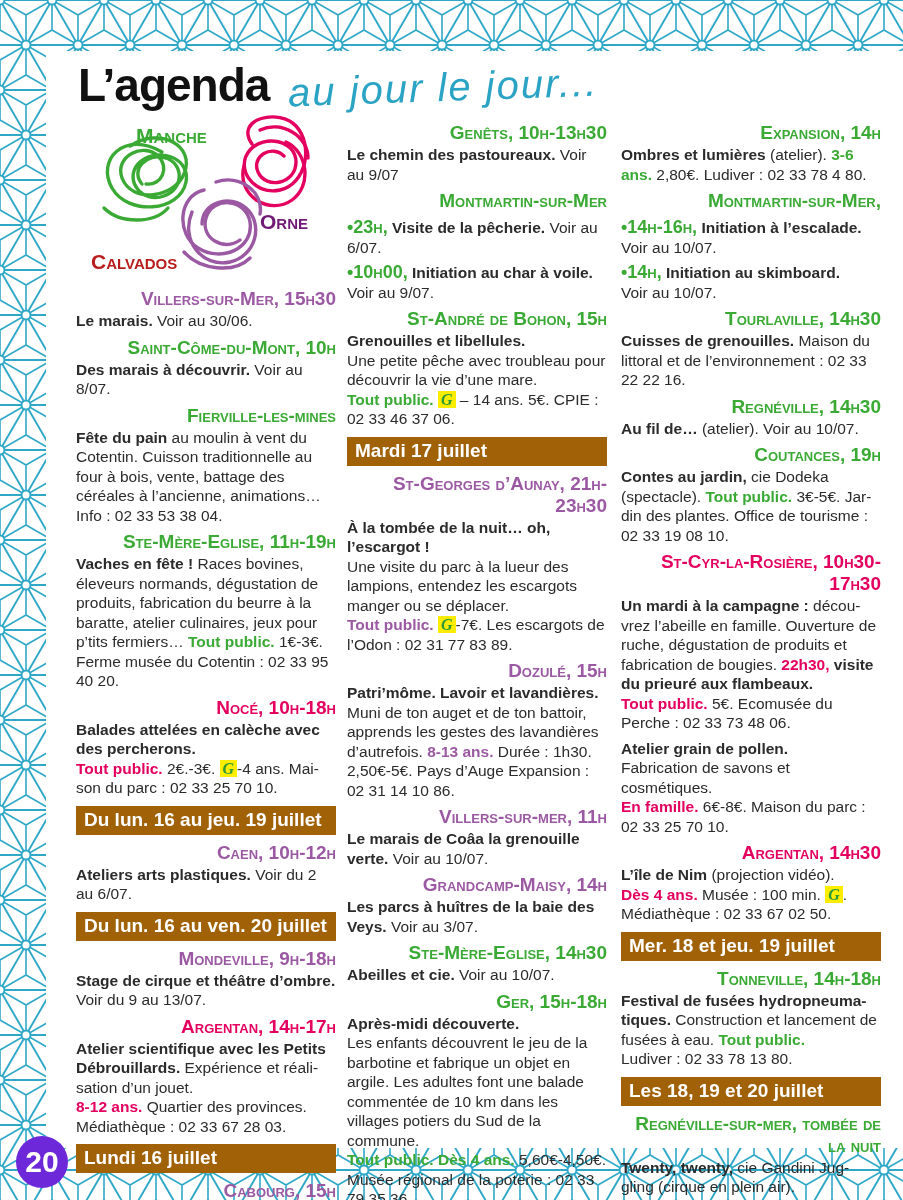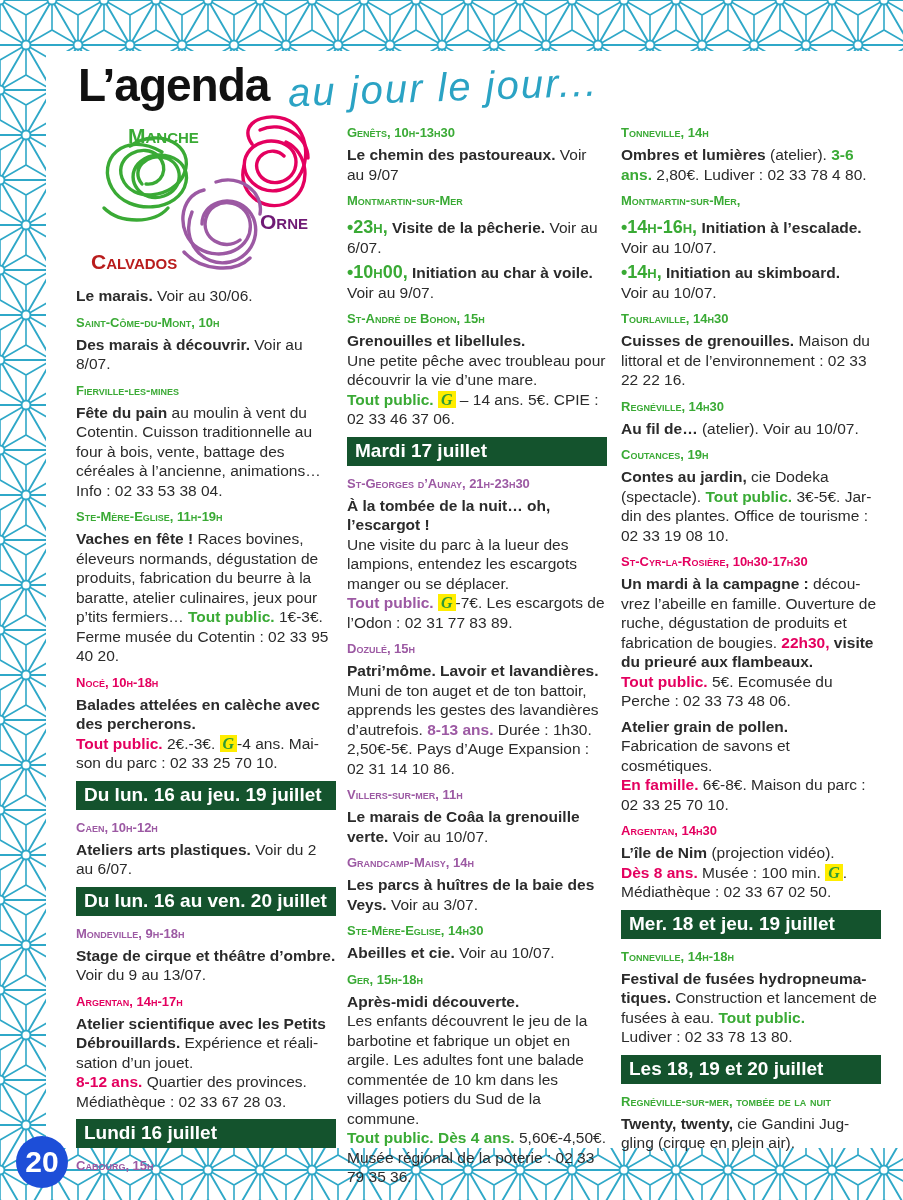--- a/index.html
+++ b/index.html
@@ -10,47 +10,47 @@
   
   #border-svg{position:absolute;left:0;top:0;width:903px;height:1200px;pointer-events:none;}
   
   .page-header{position:absolute;left:78px;top:58px;width:800px;}
   .title-main{font-size:46px;font-weight:bold;color:#111;letter-spacing:-1px;}
   .title-script{font-size:40px;font-style:italic;color:#2ba3c4;margin-left:14px;
     letter-spacing:2px;display:inline-block;transform:rotate(-2deg);}
   
   .map-block{position:absolute;left:84px;top:112px;width:250px;height:180px;}
   .map-label{position:absolute;font-weight:bold;font-variant:small-caps;font-size:21px;}
-  .lbl-manche{left:44px;top:12px;color:#3aaa35;}
+  .lbl-manche{left:52px;top:12px;color:#3aaa35;}
   .lbl-orne{left:176px;top:98px;color:#701a75;}
   .lbl-calvados{left:7px;top:138px;color:#b91c1c;}
   
   .col{position:absolute;width:260px;}
   #col1{left:76px;top:286px;}
   #col2{left:347px;top:120px;}
   #col3{left:621px;top:120px;}
   .event{margin:0 0 6px 0;}
-  .city{font-variant:small-caps;font-weight:bold;font-size:13px;line-height:22px;margin:2px 0 1px 0;}
+  .city{font-variant:small-caps;font-weight:bold;font-size:19px;line-height:22px;margin:2px 0 1px 0;text-align:right;}
   .green{color:#3aaa35;}
   .purple{color:#9c59a3;}
   .pink{color:#e4005f;}
   .body{margin:0 0 2px 0;font-size:15.5px;line-height:19.5px;color:#2b2b2b;}
   .sb{font-weight:bold;}
   .sn{}
   .sg{font-weight:bold;color:#3aaa35;}
   .sp{font-weight:bold;color:#e4005f;}
   .sv{font-weight:bold;color:#9c59a3;}
   .sgt{font-weight:bold;color:#3aaa35;font-variant:small-caps;font-size:18px;}
   .gic{font-family:"Liberation Serif",serif;font-style:italic;font-weight:bold;
     background:#ffed00;color:#2f9a35;padding:0 3px;font-size:16px;}
-  .band{background:#14532d;color:#ffffff;font-weight:bold;font-size:19px;
+  .band{background:#a16207;color:#ffffff;font-weight:bold;font-size:19px;
     padding:3px 6px 4px 8px;margin:8px 0 7px 0;}
   
   .page-num{position:absolute;left:16px;top:1136px;width:52px;height:52px;border-radius:50%;
-    background:#1d4ed8;color:#ffffff;font-weight:bold;font-size:30px;
+    background:#6d28d9;color:#ffffff;font-weight:bold;font-size:30px;
     display:flex;align-items:center;justify-content:center;}
 </style>
 </head>
 <body>
 
 <svg id="border-svg" xmlns="http://www.w3.org/2000/svg">
   <defs>
     <pattern id="asanoha" width="52" height="90" patternUnits="userSpaceOnUse">
       <rect width="52" height="90" fill="#ffffff"></rect>
       <path fill="none" stroke="#2fa8c8" stroke-width="1.9" d="
@@ -103,20 +103,21 @@
       <path d="M132,70 C156,62 180,80 176,102 M100,140 C116,158 150,162 166,146"></path>
     </g>
   </svg>
   <span class="map-label lbl-manche">Manche</span>
   <span class="map-label lbl-orne">Orne</span>
   <span class="map-label lbl-calvados">Calvados</span>
 </div>
 
 <div class="col" id="col1">
     <div class="event">
+      <div class="city purple">Villers-sur-Mer, 15h30</div>
       <p class="body"><span class="sb">Le marais.</span><span class="sn"> Voir au 30/06.</span></p>
     </div>
     <div class="event">
       <div class="city green">Saint-Côme-du-Mont, 10h</div>
       <p class="body"><span class="sb">Des marais à découvrir.</span><span class="sn"> Voir au 8/07.</span></p>
     </div>
     <div class="event">
       <div class="city green">Fierville-les-mines</div>
       <p class="body"><span class="sb">Fête du pain</span><span class="sn"> au moulin à vent du Cotentin. Cuisson traditionnelle au four à bois, vente, battage des céréales à l’ancienne, animations… Info : 02 33 53 38 04.</span></p>
     </div>
@@ -186,21 +187,21 @@
       <div class="city green">Ste-Mère-Eglise, 14h30</div>
       <p class="body"><span class="sb">Abeilles et cie.</span><span class="sn"> Voir au 10/07.</span></p>
     </div>
     <div class="event">
       <div class="city green">Ger, 15h-18h</div>
       <p class="body"><span class="sb">Après-midi découverte.</span><br><span class="sn">Les enfants découvrent le jeu de la barbotine et fabrique un objet en argile. Les adultes font une balade commentée de 10 km dans les villages potiers du Sud de la commune.</span><br><span class="sg">Tout public. Dès 4 ans.</span><span class="sn"> 5,60€-4,50€. Musée régional de la poterie : 02 33 79 35 36.</span></p>
     </div>
   </div>
 <div class="col" id="col3">
     <div class="event">
-      <div class="city green">Tonneville, 14h</div>
+      <div class="city green">Expansion, 14h</div>
       <p class="body"><span class="sb">Ombres et lumières</span><span class="sn"> (atelier). </span><span class="sg">3-6 ans.</span><span class="sn"> 2,80€. Ludiver : 02 33 78 4 80.</span></p>
     </div>
     <div class="event">
       <div class="city green">Montmartin-sur-Mer,</div>
     </div>
     <div class="event">
       <p class="body"><span class="sgt">•14h-16h,</span><span class="sb"> Initiation à l’escalade.</span><br><span class="sn">Voir au 10/07.</span></p>
     </div>
     <div class="event">
       <p class="body"><span class="sgt">•14h,</span><span class="sb"> Initiation au skimboard.</span><br><span class="sn">Voir au 10/07.</span></p>
@@ -219,21 +220,21 @@
     </div>
     <div class="event">
       <div class="city pink">St-Cyr-la-Rosière, 10h30-17h30</div>
       <p class="body"><span class="sb">Un mardi à la campagne :</span><span class="sn"> décou-vrez l’abeille en famille. Ouverture de ruche, dégustation de produits et fabrication de bougies. </span><span class="sp">22h30,</span><span class="sb"> visite du prieuré aux flambeaux.</span><br><span class="sp">Tout public.</span><span class="sn"> 5€. Ecomusée du Perche : 02 33 73 48 06.</span></p>
     </div>
     <div class="event">
       <p class="body"><span class="sb">Atelier grain de pollen.</span><br><span class="sn">Fabrication de savons et cosmétiques.</span><br><span class="sp">En famille.</span><span class="sn"> 6€-8€. Maison du parc : 02 33 25 70 10.</span></p>
     </div>
     <div class="event">
       <div class="city pink">Argentan, 14h30</div>
-      <p class="body"><span class="sb">L’île de Nim</span><span class="sn"> (projection vidéo).</span><br><span class="sp">Dès 8 ans.</span><span class="sn"> Musée : 100 min. </span><span class="gic">G</span><span class="sn">. Médiathèque : 02 33 67 02 50.</span></p>
+      <p class="body"><span class="sb">L’île de Nim</span><span class="sn"> (projection vidéo).</span><br><span class="sp">Dès 4 ans.</span><span class="sn"> Musée : 100 min. </span><span class="gic">G</span><span class="sn">. Médiathèque : 02 33 67 02 50.</span></p>
     </div>
     <div class="band">Mer. 18 et jeu. 19 juillet</div>
     <div class="event">
       <div class="city green">Tonneville, 14h-18h</div>
       <p class="body"><span class="sb">Festival de fusées hydropneuma-tiques.</span><span class="sn"> Construction et lancement de fusées à eau. </span><span class="sg">Tout public.</span><br><span class="sn">Ludiver : 02 33 78 13 80.</span></p>
     </div>
     <div class="band">Les 18, 19 et 20 juillet</div>
     <div class="event">
       <div class="city green">Regnéville-sur-mer, tombée de la nuit</div>
       <p class="body"><span class="sb">Twenty, twenty,</span><span class="sn"> cie Gandini Jug-gling (cirque en plein air).</span><br></p>

